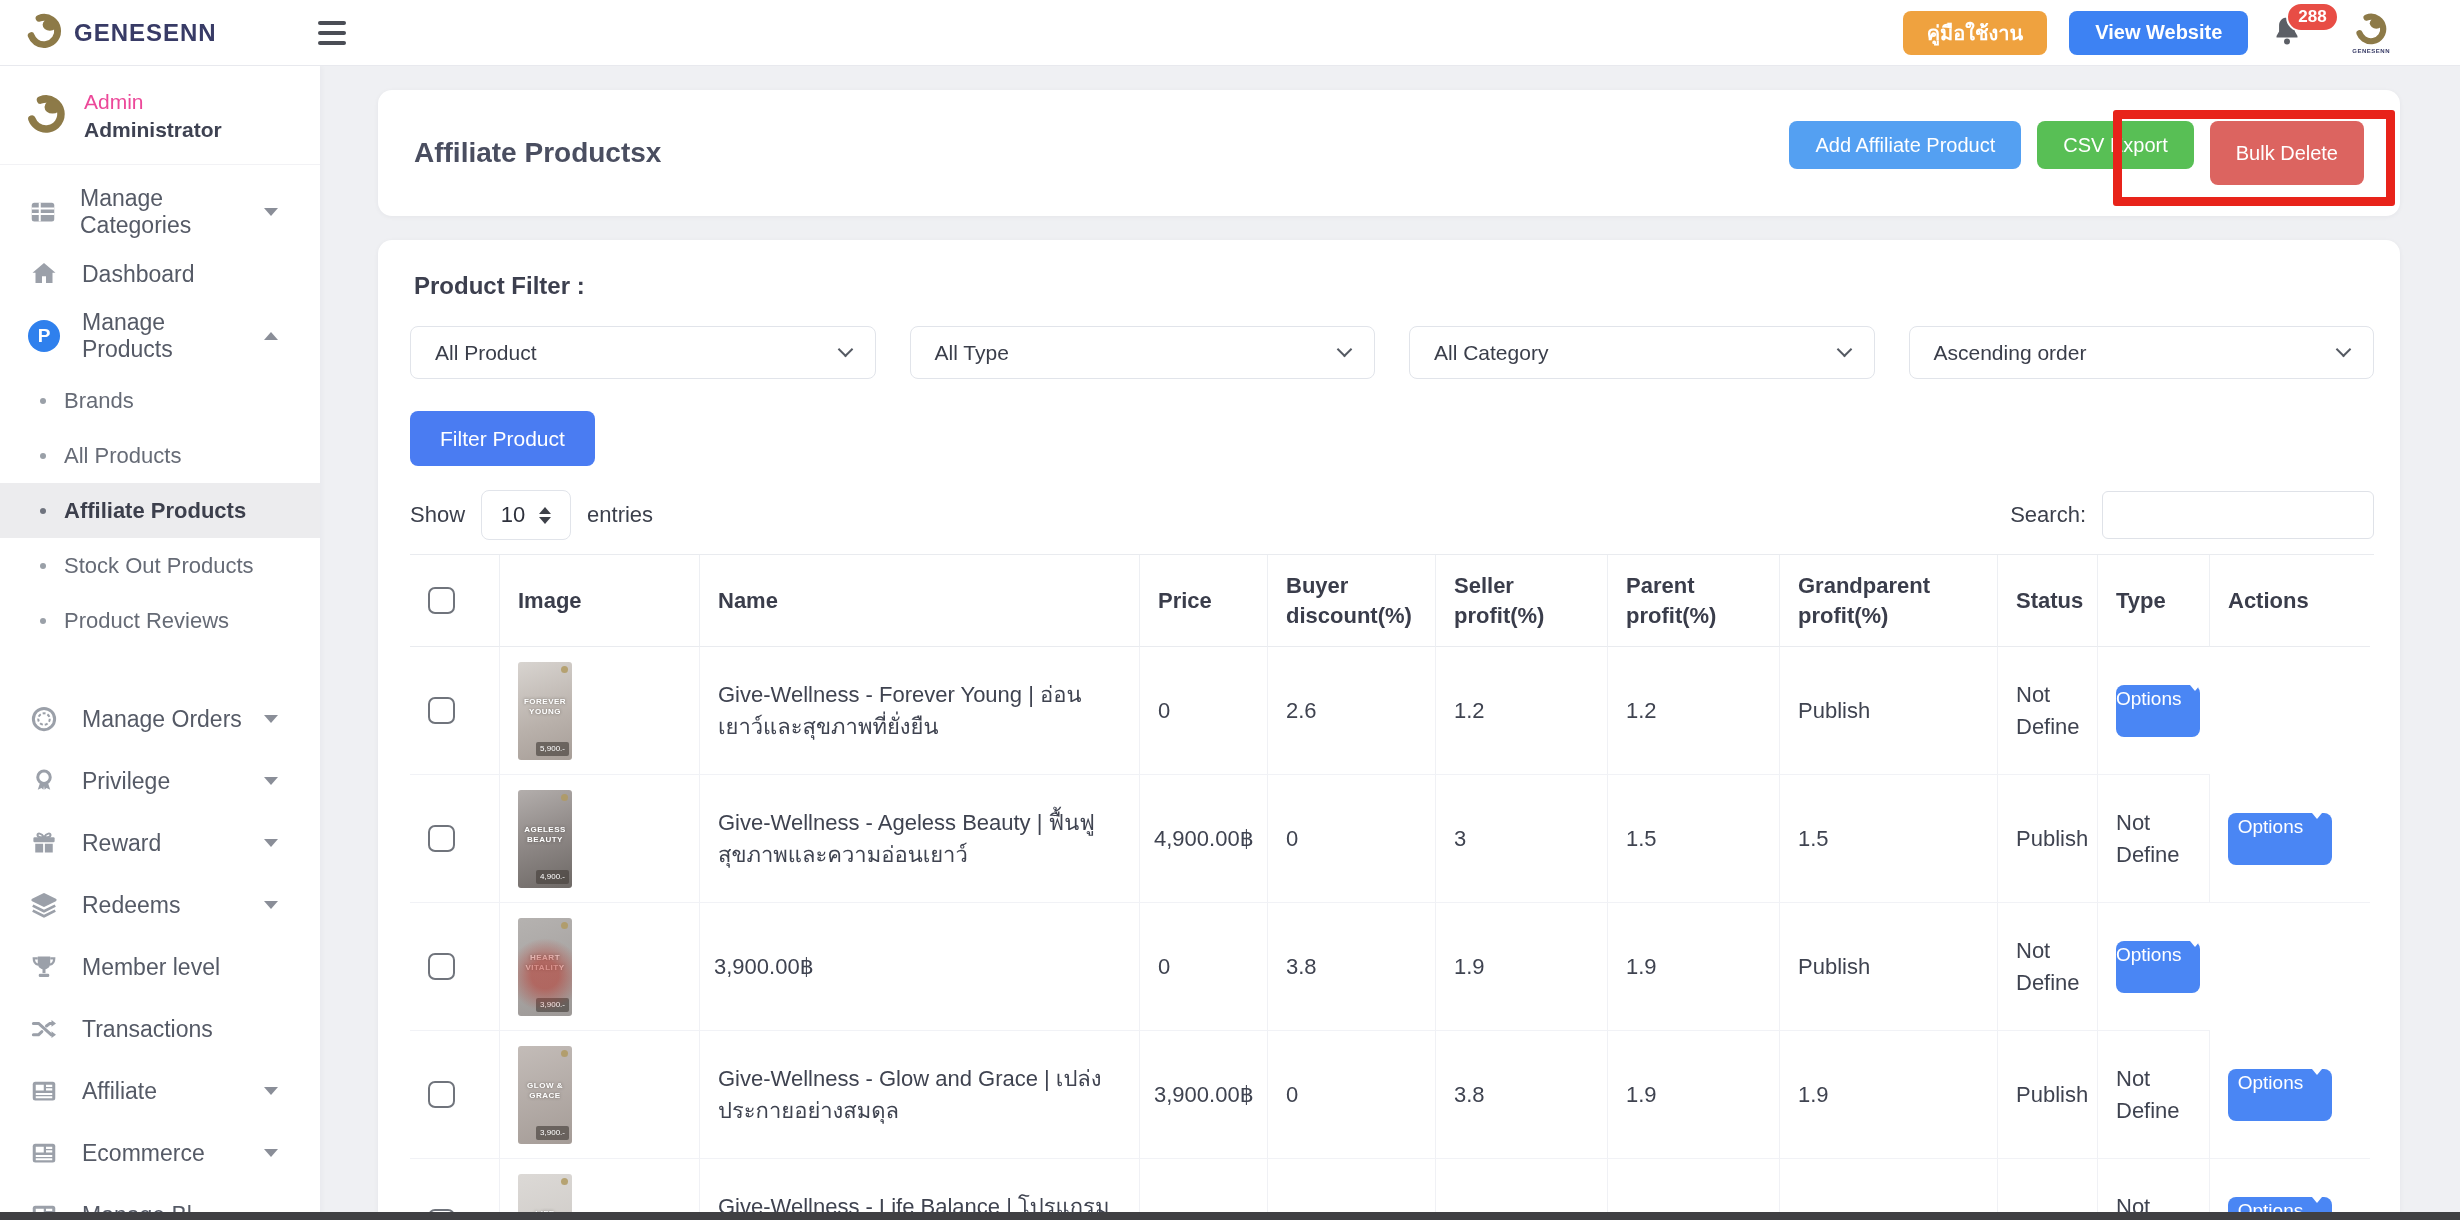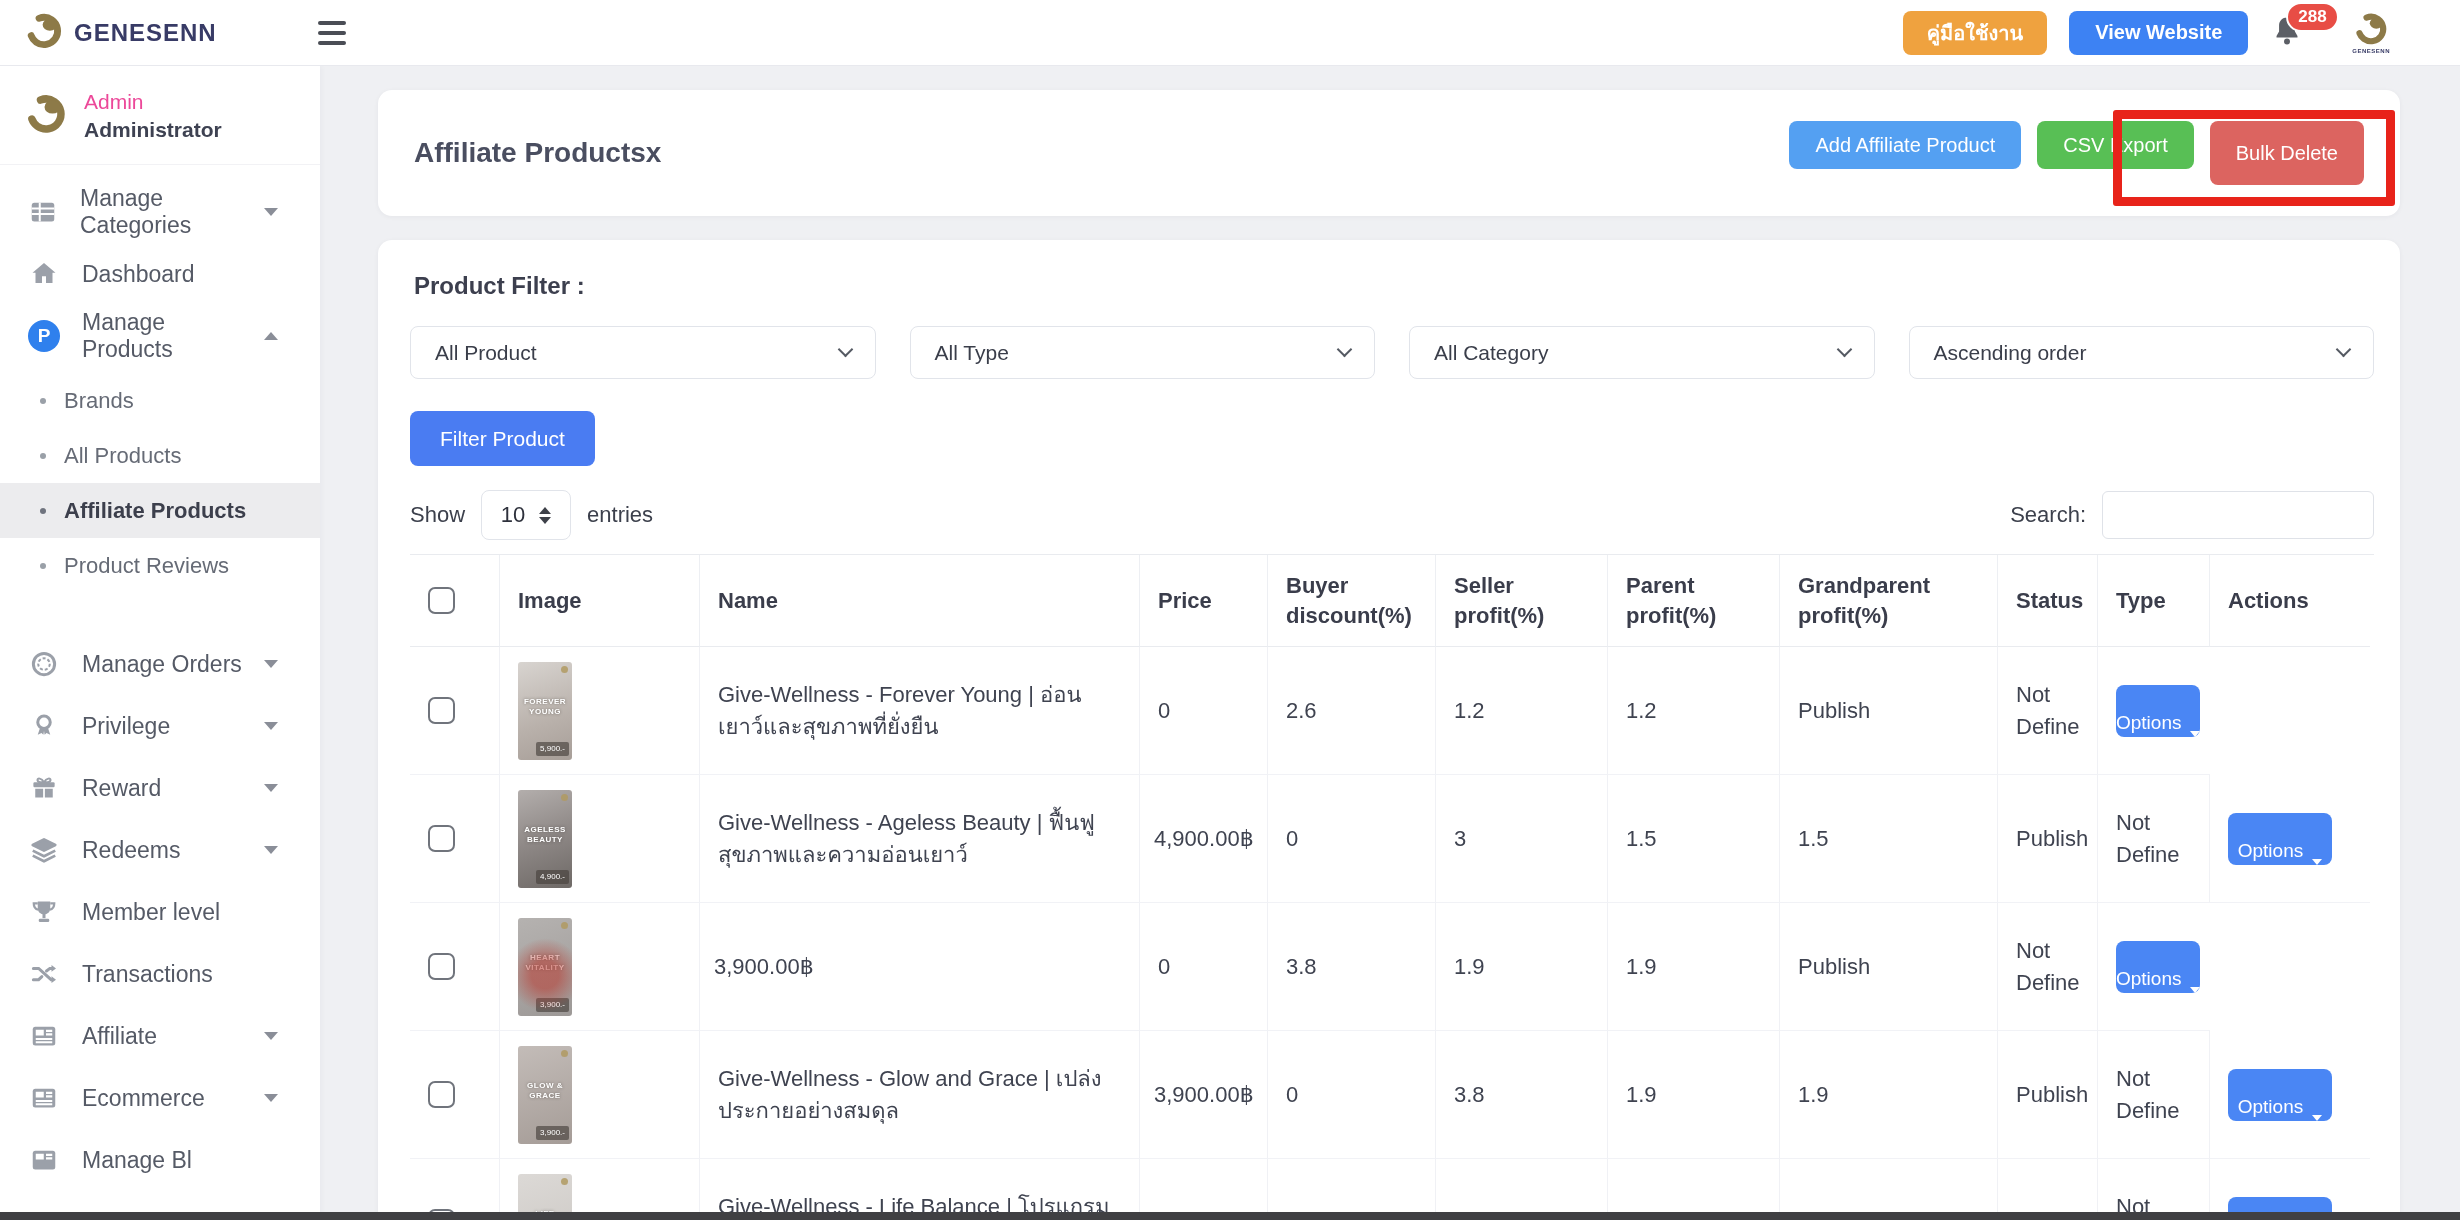--- a/index.html
+++ b/index.html
@@ -103,21 +103,21 @@
   .thumb .tag { position:absolute; bottom:4px; right:3px; font-size:8px; color:#fff;
                 background:rgba(70,65,60,.65); padding:1px 4px; border-radius:2px; }
   .t1 { background:linear-gradient(160deg,#d8d4d0,#b9b1ab 60%,#a79e98); }
   .t2 { background:linear-gradient(160deg,#b3aeac,#8e8886 50%,#6e6966); }
   .t3 { background:linear-gradient(160deg,#b5b2b0,#9d9997); }
   .t3::after { content:""; position:absolute; inset:0; background:radial-gradient(circle at 50% 58%, rgba(185,55,45,.55) 0 22%, rgba(185,55,45,0) 58%); }
   .t4 { background:linear-gradient(160deg,#c3bcb8,#a59c97); }
   .t5 { background:linear-gradient(160deg,#dcd9d6,#c9c5c1); }
 
   .btn-options { background:#4a86f4; height:52px; width:104px; border-radius:8px; font-size:19px;
-                 display:flex; align-items:flex-end; justify-content:center; gap:9px; color:#fff; }
+                 display:flex; align-items:flex-start; justify-content:center; gap:9px; color:#fff; }
   .btn-options .w-caret { width:0; height:0; border-left:5px solid transparent; border-right:5px solid transparent;
                           border-top:6px solid #fff; }
 
   .bottom-bar { position:absolute; left:0; right:0; bottom:0; height:8px; background:#404043; z-index:30; }
 </style>
 </head>
 <body>
 
 <div class="screen">
 
@@ -211,20 +211,24 @@
         <div class="sub-item">
           <span class="dot"></span>
           <span class="lbl">All Products</span>
         </div>
         <div class="sub-item active">
           <span class="dot"></span>
           <span class="lbl">Affiliate Products</span>
         </div>
         <div class="sub-item">
           <span class="dot"></span>
+          <span class="lbl">Stock Out Products</span>
+        </div>
+        <div class="sub-item">
+          <span class="dot"></span>
           <span class="lbl">Product Reviews</span>
         </div>
       </div>
 
       <div class="group-gap"></div>
 
       <div class="nav-item">
         <span class="nav-icon">
           <svg viewBox="0 0 24 24" width="30" height="30" fill="none" stroke="#9ba0a9">
               <circle cx="12" cy="12" r="8.5" stroke-width="2.4"></circle>

